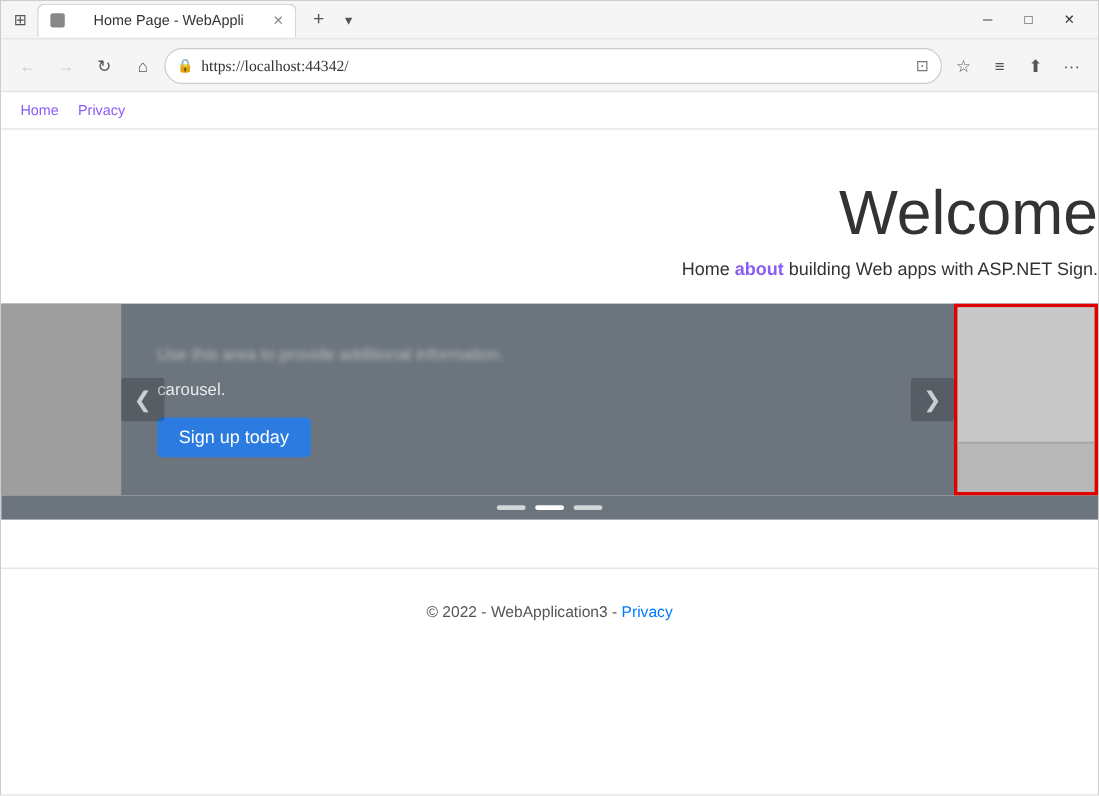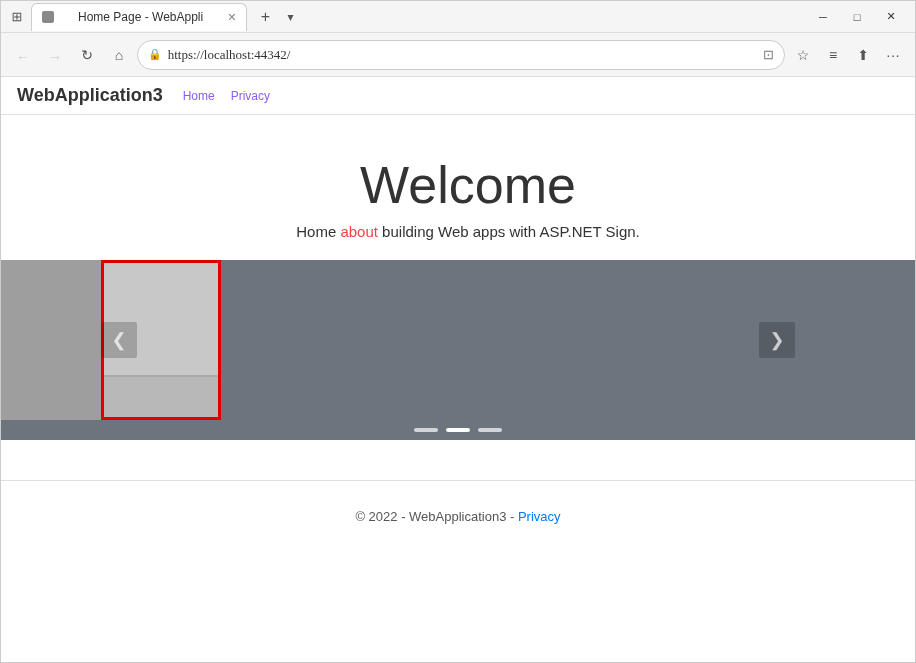--- a/index.html
+++ b/index.html
@@ -186,37 +186,38 @@
       cursor: pointer;
     }
 
     
     .main-content {
       padding: 20px 0;
     }
 
     
     .welcome-section {
-      text-align: center;
+      text-align: right;
       padding: 20px 0 10px;
       margin-left: 20px;
     }
     .welcome-title {
       font-size: 52px;
       font-weight: 300;
       color: #333;
       margin-bottom: 8px;
     }
     .welcome-subtitle {
       font-size: 15px;
       color: #333;
     }
     .welcome-subtitle a {
-      color: #ef4444;
+      color: #8b5cf6;
       text-decoration: none;
+      font-weight: bold;
     }
 
     
     .carousel-wrapper {
       margin: 10px 0;
       position: relative;
     }
     .carousel {
       background: #6c757d;
       height: 160px;
@@ -367,21 +368,20 @@
       <div class="toolbar-icon">☆</div>
       <div class="toolbar-icon">≡</div>
       <div class="toolbar-icon">⬆</div>
       <div class="toolbar-icon">···</div>
     </div>
   </div>
 
   <div class="page-content">
 
     <div class="site-navbar">
-      <span class="site-brand">WebApplication3</span>
       <div class="site-nav-links">
         <a class="site-nav-link">Home</a>
         <a class="site-nav-link">Privacy</a>
       </div>
     </div>
 
     <div class="main-content">
 
       <div class="welcome-section">
         <h1 class="welcome-title">Welcome</h1>
@@ -391,20 +391,27 @@
       </div>
 
       <div class="carousel-wrapper">
         <div class="carousel">
           <div class="carousel-left-panel"></div>
 
           <button class="carousel-arrow left">
             <span>❮</span>
           </button>
 
+          <div class="carousel-main">
+            <div class="carousel-text-blur">
+              <span style="filter: blur(2px); color: rgba(255,255,255,0.5);">Use this area to provide additional information.</span>
+            </div>
+            <div class="carousel-text-visible">carousel.</div>
+            <button class="carousel-btn">Sign up today</button>
+          </div>
 
           <button class="carousel-arrow right">
             <span>❯</span>
           </button>
 
           <div class="carousel-right-panel">
             <div class="carousel-right-inner"></div>
             <div class="carousel-right-bottom"></div>
           </div>
         </div>

